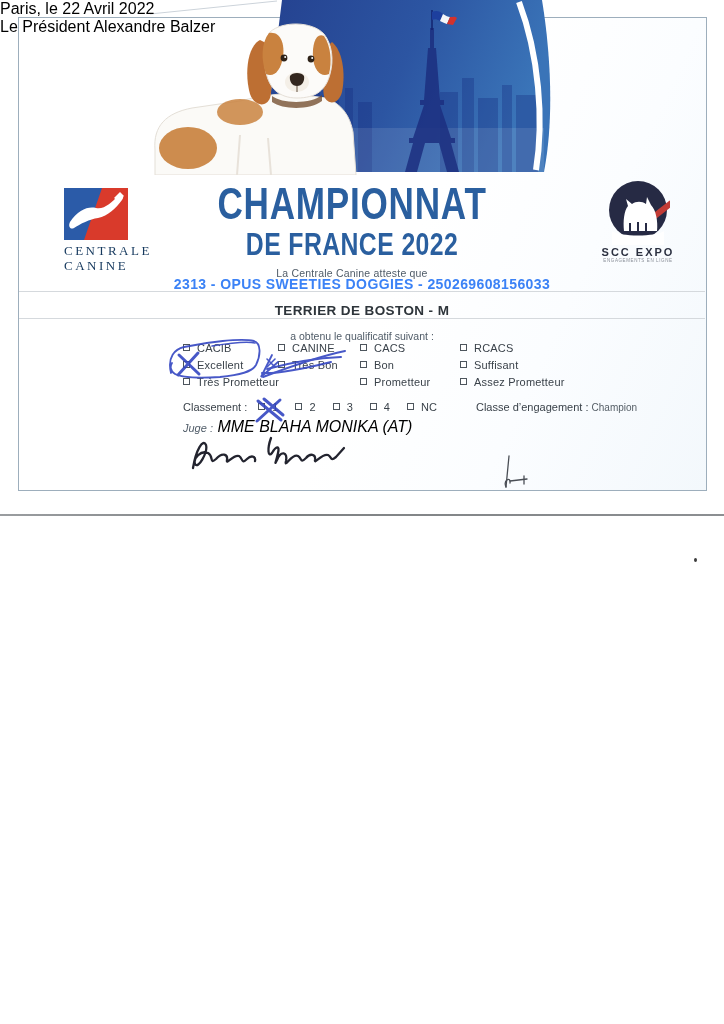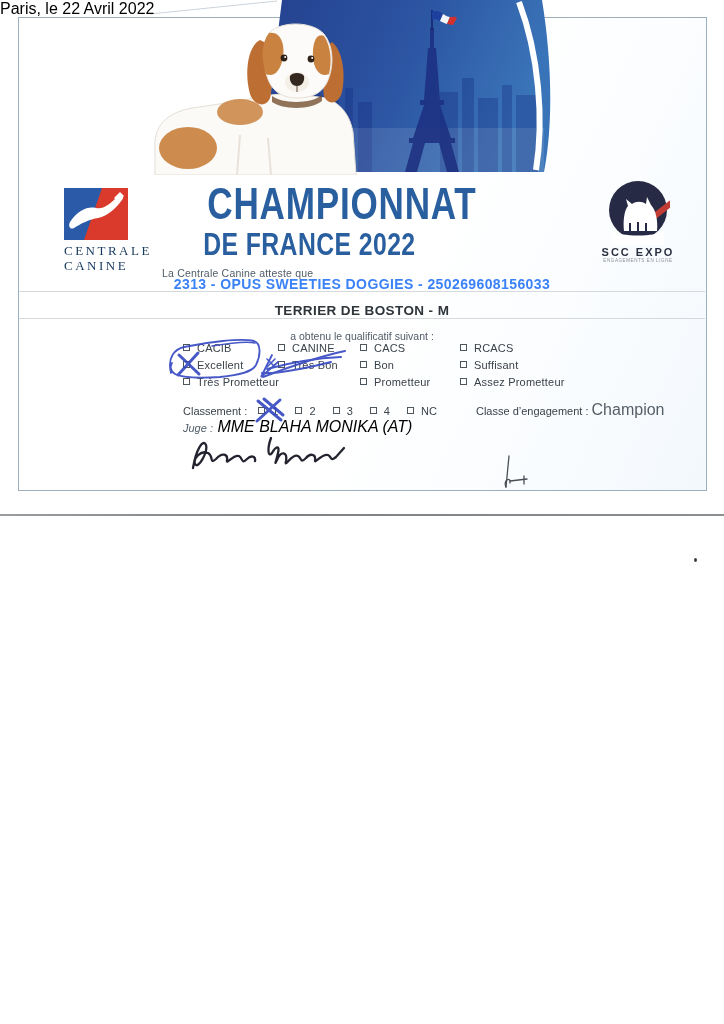--- a/index.html
+++ b/index.html
@@ -20,21 +20,21 @@
   
   .logo-cc{left:64px;top:188px;width:110px;text-align:left;}
   .logo-cc .emblem{width:64px;height:52px;display:block;}
   .cc-text{font-family:"Liberation Serif",serif;color:#16395e;font-size:13px;
            letter-spacing:2.5px;line-height:1.12;margin-top:4px;}
   .logo-scc{left:588px;top:179px;width:100px;text-align:center;}
   .scc-name{font-size:11px;font-weight:bold;color:#2b3040;letter-spacing:2px;margin-top:1px;}
   .scc-tag{font-size:4.5px;color:#8a8f98;letter-spacing:.6px;}
 
   
-  .title-block{left:162px;top:181px;width:412px;color:#2a5f9f;}
+  .title-block{left:146px;top:181px;width:412px;text-align:center;color:#2a5f9f;}
   .t1{font-size:45px;font-weight:bold;line-height:1;letter-spacing:1px;
       transform:scaleX(.78);transform-origin:50% 50%;white-space:nowrap;}
   .t2{font-size:31px;font-weight:bold;line-height:1;letter-spacing:.5px;margin-top:3px;
       transform:scaleX(.8);transform-origin:50% 50%;white-space:nowrap;}
   .attest{font-size:10.5px;color:#505c68;margin-top:7px;letter-spacing:.2px;}
 
   .dogline{left:18px;top:276px;width:688px;text-align:center;font-weight:bold;
            font-size:14px;color:#3b82f6;letter-spacing:.4px;}
   .breedline{left:18px;top:303px;width:688px;text-align:center;font-weight:bold;
            font-size:13.5px;color:#2e353b;letter-spacing:.4px;}
@@ -44,21 +44,21 @@
   .qcell{position:absolute;font-size:11px;color:#3a424a;white-space:nowrap;letter-spacing:.2px;}
   .cbx{display:inline-block;width:5px;height:5px;border:1px solid #4d555d;
        margin-right:7px;vertical-align:1px;background:#fff;}
   .row1{top:342px;} .row2{top:359px;} .row3{top:376px;}
   .c1{left:183px;} .c2{left:278px;} .c3{left:360px;} .c4{left:460px;}
 
   
   .classrow{left:183px;top:401px;font-size:11px;color:#3a424a;white-space:nowrap;}
   .classrow .opt{margin-right:14px;}
   .classrow .sep{margin-left:22px;}
-  .classval{color:#555e66;font-size:16px;}</style>
+  .classval{color:#555e66;font-size:10px;}</style>
 </head>
 <body>
 
 <div id="page">
 
   <div class="abs cert-border"></div>
   <div class="abs hairline" style="top:291px"></div>
   <div class="abs hairline" style="top:318px"></div>
 
   <svg class="abs header-art" viewBox="0 0 460 175">
@@ -191,20 +191,21 @@
     <span class="classval">Champion</span>
   </div>
 
   <div class="abs" style="left:183px;top:418px;white-space:nowrap;font-style:italic;">
     <span class="judge-label" style="font-size:11px;color:#505c68;">Juge :</span>
     <span class="judge-name">MME BLAHA MONIKA (AT)</span>
   </div>
 
   <div class="abs dateblock">
     <div>Paris, le 22 Avril 2022</div>
+    <div>Le Président Alexandre Balzer</div>
   </div>
 
   <svg class="abs ink" viewBox="0 0 724 1024">
     <g stroke="#3446c2" fill="none" stroke-linecap="round" opacity=".9">
 
       <path d="M179,355 L199,374 M198,353 L178,375" stroke-width="3"></path>
 
       <path d="M171,373 C167,357 175,349 184,347 C207,342 241,338 254,341 C261,343 261,355 256,365
                C252,372 240,375 220,377 C202,378 182,378 175,374 C170,371 170,366 172,363" stroke-width="1.8"></path>
       <path d="M212,346 C230,343 247,341 255,343" stroke-width="1.6"></path>

